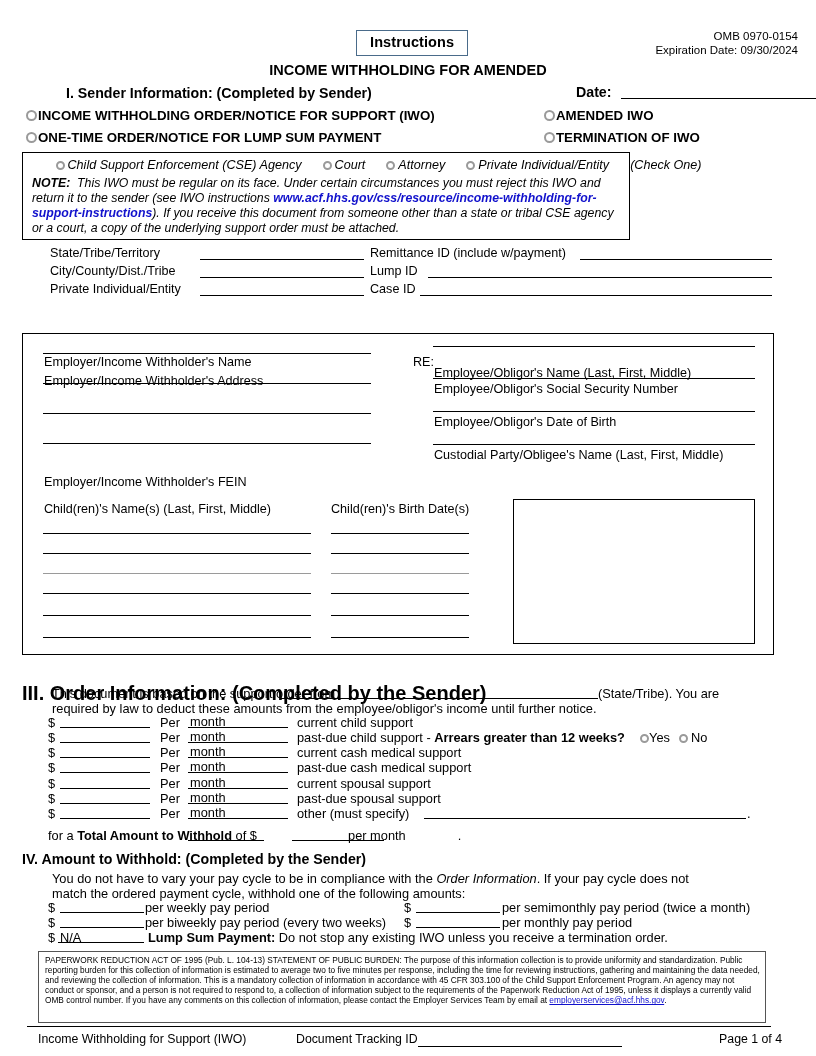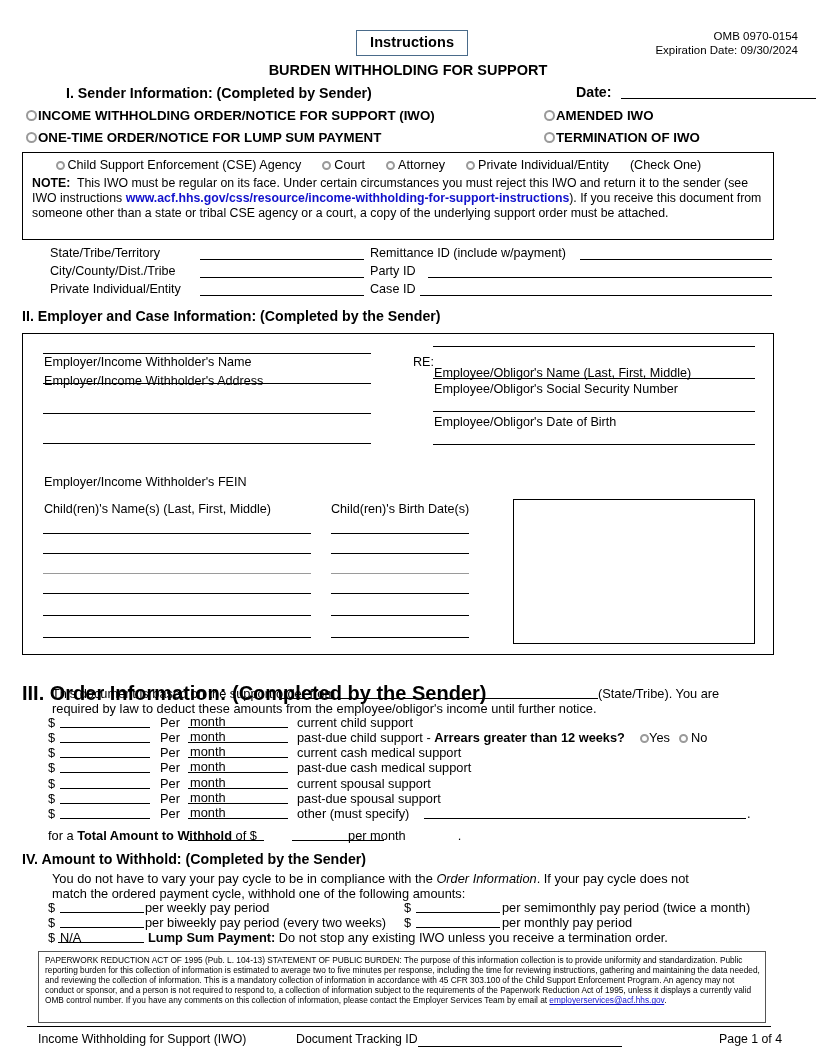--- a/index.html
+++ b/index.html
@@ -54,23 +54,24 @@
     border: 2px solid #9a9a9a;
     border-radius: 50%;
     vertical-align: -1px;
     background: #fff;
   }
   .opt-row { font-weight: bold; font-size: 13.3px; position: absolute; }
   .opt-row .lbl { margin-left: 1px; }
 
   
   .notebox {
-    position: absolute; left: 22px; top: 152px; width: 752px; height: 88px;
+    position: absolute; left: 22px; top: 152px; width: 608px; height: 88px;
     border: 1.4px solid #000;
     padding: 5px 9px 4px 9px;
+    font-style: italic;
   }
   .checkone { font-size: 12.6px; line-height: 15px; white-space: nowrap; }
   .checkone .radio-sm { margin-right: 3px; }
   .checkone .gap { display:inline-block; width: 14px; }
   .notetext { font-size: 12.3px; line-height: 15.1px; margin-top: 3px; text-align: left; }
   .notetext b { font-weight: bold; }
   .url { color: #1111cc; font-weight: bold; }
 
   
   .idfields { position: absolute; left: 22px; top: 246px; width: 772px; font-size: 12.6px; }
@@ -124,21 +125,21 @@
 
 <div class="page">
 
   <div class="hdr">
     <div class="instructions-btn">Instructions</div>
     <div class="omb">
       <div>OMB 0970-0154</div>
       <div>Expiration Date: 09/30/2024</div>
     </div>
   </div>
-  <div class="form-title">BURDEN WITHHOLDING FOR SUPPORT</div>
+  <div class="form-title">INCOME WITHHOLDING FOR AMENDED</div>
 
   <div class="sec1">
     <span class="sec1-title">I. Sender Information: (Completed by Sender)</span>
     <span class="date-wrap">
       <span>Date:</span>
       <span class="date-line"></span>
     </span>
   </div>
 
   <div class="opt-row" style="left:26px; top:108px;">
@@ -178,33 +179,32 @@
     <div class="idrow">
       <span class="idlab-l">State/Tribe/Territory</span>
       <span class="idline-l" style="left:178px; width:164px;"></span>
       <span class="idlab-r" style="left:348px;">Remittance ID (include w/payment)</span>
       <span class="idline-r" style="left:558px; width:192px;"></span>
     </div>
 
     <div class="idrow">
       <span class="idlab-l">City/County/Dist./Tribe</span>
       <span class="idline-l" style="left:178px; width:164px;"></span>
-      <span class="idlab-r" style="left:348px;">Party ID</span>
+      <span class="idlab-r" style="left:348px;">Lump ID</span>
       <span class="idline-r" style="left:406px; width:344px;"></span>
     </div>
 
     <div class="idrow">
       <span class="idlab-l">Private Individual/Entity</span>
       <span class="idline-l" style="left:178px; width:164px;"></span>
       <span class="idlab-r" style="left:348px;">Case ID</span>
       <span class="idline-r" style="left:398px; width:352px;"></span>
     </div>
   </div>
 
-  <div class="sec2-title">II. Employer and Case Information: (Completed by the Sender)</div>
   <div class="sec2box">
 
     <span class="fline" style="left:20px; top:19px; width:328px;"></span>
     <span class="flab" style="left:21px; top:21px;">Employer/Income Withholder's Name</span>
 
     <span class="fline" style="left:20px; top:49px; width:328px;"></span>
     <span class="flab" style="left:21px; top:40px;">Employer/Income Withholder's Address</span>
 
     <span class="fline" style="left:20px; top:79px; width:328px;"></span>
     <span class="fline" style="left:20px; top:109px; width:328px;"></span>
@@ -216,20 +216,21 @@
     <span class="fline" style="left:410px; top:12px; width:322px;"></span>
     <span class="flab" style="left:411px; top:32px;">Employee/Obligor's Name (Last, First, Middle)</span>
 
     <span class="fline" style="left:410px; top:44px; width:322px;"></span>
     <span class="flab" style="left:411px; top:48px;">Employee/Obligor's Social Security Number</span>
 
     <span class="fline" style="left:410px; top:77px; width:322px;"></span>
     <span class="flab" style="left:411px; top:81px;">Employee/Obligor's Date of Birth</span>
 
     <span class="fline" style="left:410px; top:110px; width:322px;"></span>
+    <span class="flab" style="left:411px; top:114px;">Custodial Party/Obligee's Name (Last, First, Middle)</span>
 
     <span class="flab" style="left:21px; top:168px;">Child(ren)'s Name(s) (Last, First, Middle)</span>
     <span class="flab" style="left:308px; top:168px;">Child(ren)'s Birth Date(s)</span>
 
     <span class="kidline" style="left:20px; top:199px; width:268px;"></span>
     <span class="kidline" style="left:20px; top:219px; width:268px;"></span>
     <span class="kidline" style="left:20px; top:239px; width:268px; background:#9a9a9a;"></span>
     <span class="kidline" style="left:20px; top:259px; width:268px;"></span>
     <span class="kidline" style="left:20px; top:281px; width:268px;"></span>
     <span class="kidline" style="left:20px; top:303px; width:268px;"></span>

